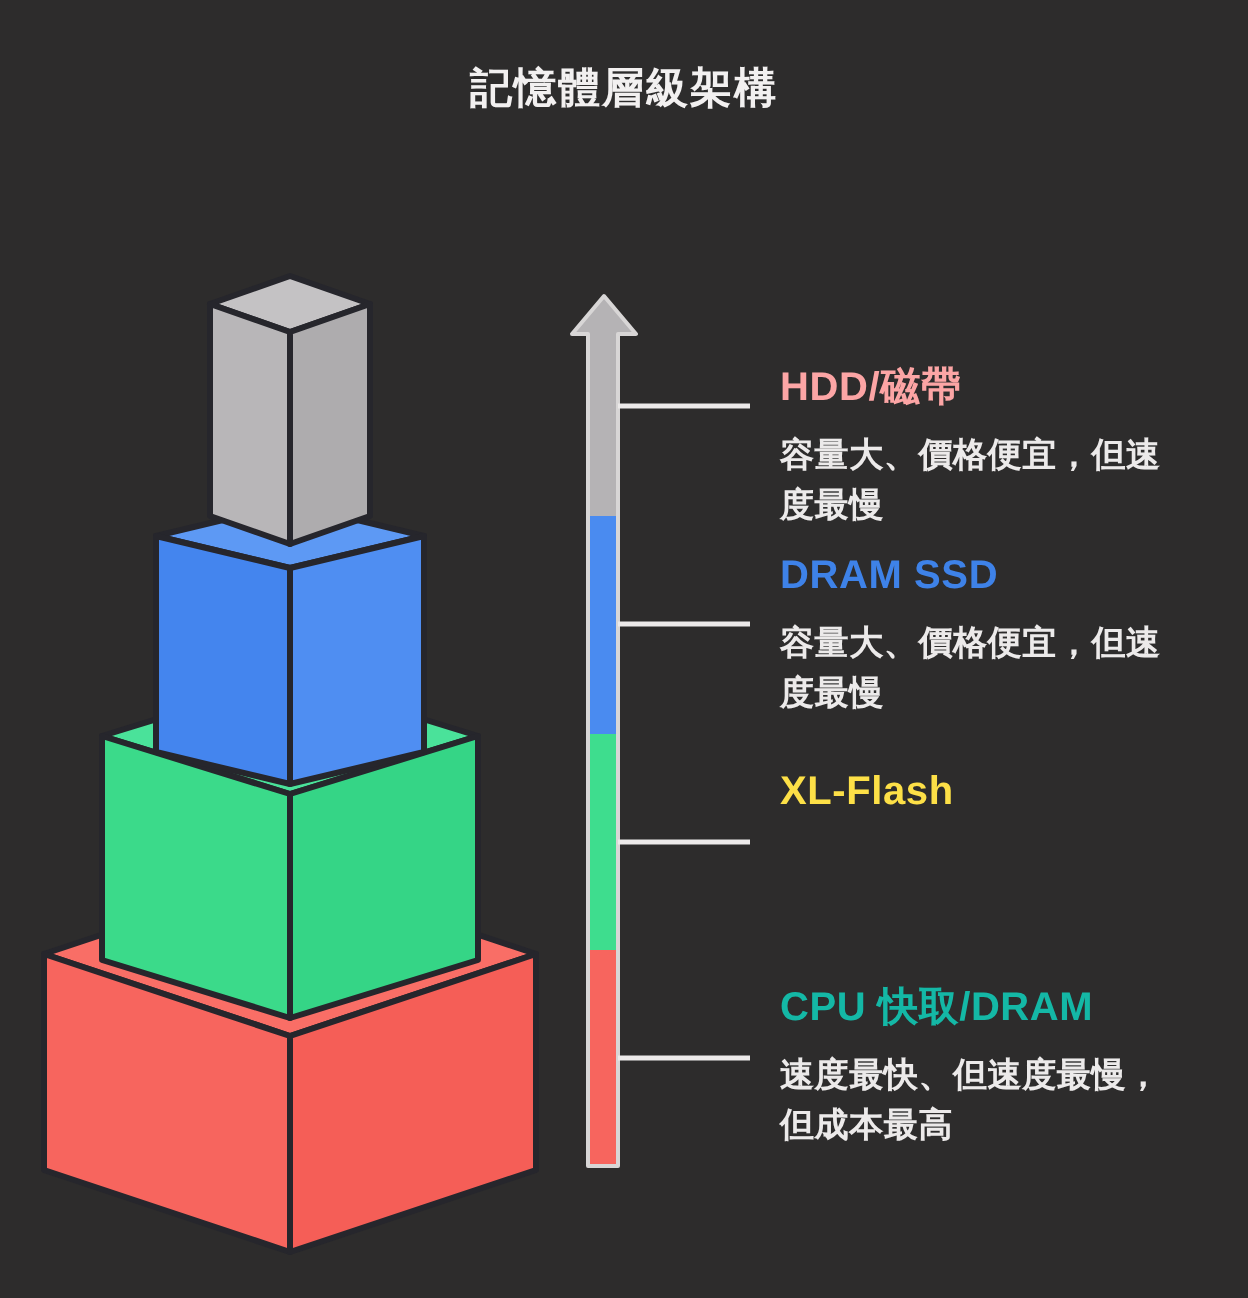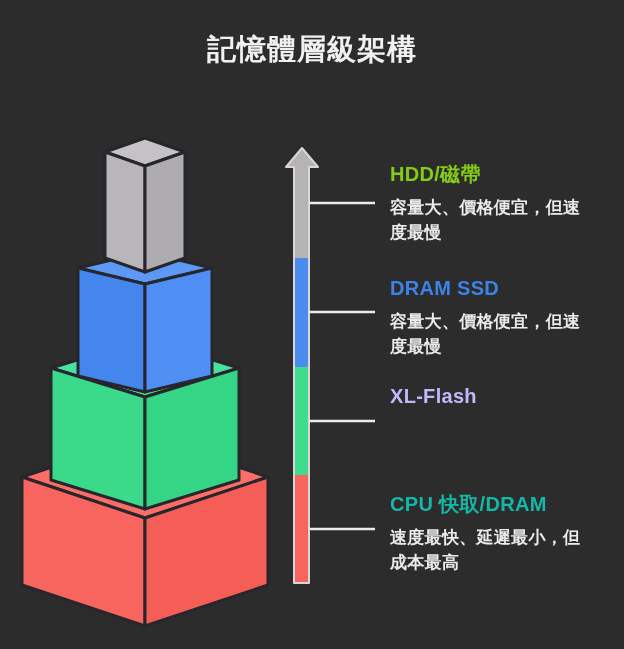--- a/index.html
+++ b/index.html
@@ -6,21 +6,21 @@
   .canvas{
     position:relative;
     width:624px;height:649px;
     background:#2d2c2c;
     overflow:hidden;
     font-family:"Liberation Sans","DejaVu Sans",sans-serif;
   }
   .title{
     position:absolute;top:30px;left:0;width:100%;
     text-align:center;
-    font-size:29px;font-weight:800;letter-spacing:1px;
+    font-size:21px;font-weight:800;letter-spacing:1px;
     color:#f2f0f0;margin:0;
   }
   .pyramid-svg{position:absolute;left:10px;top:130px;}
   .arrow-svg{position:absolute;left:280px;top:140px;}
   .face{stroke:#26262c;stroke-width:3;stroke-linejoin:round;}
   .arrow-outline{fill:none;stroke:#d8d6d6;stroke-width:2;stroke-linejoin:round;}
   .tick{stroke-width:2.5;}
   .label-section{
     position:absolute;left:390px;width:193px;
   }
@@ -73,31 +73,31 @@
     <rect x="14" y="227" width="15" height="108" fill="#3edd8e"></rect>
     <rect x="14" y="335" width="15" height="108" fill="#f7655e"></rect>
     <polygon class="arrow-outline" points="22,8 38,27 29,27 29,443 14,443 14,27 6,27"></polygon>
     <line class="tick" x1="29" y1="63" x2="95" y2="63" stroke="#eceaea"></line>
     <line class="tick" x1="29" y1="172" x2="95" y2="172" stroke="#eceaea"></line>
     <line class="tick" x1="29" y1="281" x2="95" y2="281" stroke="#eceaea"></line>
     <line class="tick" x1="29" y1="389" x2="95" y2="389" stroke="#eceaea"></line>
   </svg>
 
   <div class="label-section" style="top:163px">
-    <div class="label-heading" style="color: #84cc16;">HDD/磁帶</div>
+    <div class="label-heading" style="color: #fca5a5; margin-top: 20px;">HDD/磁帶</div>
     <div class="label-desc">容量大、價格便宜，但速度最慢</div>
   </div>
 
   <div class="label-section" style="top:277px">
     <div class="label-heading" style="color: rgb(62, 130, 232);">DRAM SSD</div>
     <div class="label-desc">容量大、價格便宜，但速度最慢</div>
   </div>
 
   <div class="label-section" style="top:385px">
-    <div class="label-heading" style="color: #c4b5fd;">XL-Flash</div>
+    <div class="label-heading" style="color: #fde047;">XL-Flash</div>
   </div>
 
   <div class="label-section" style="top:493px">
     <div class="label-heading" style="color: #14b8a6;">CPU 快取/DRAM</div>
-    <div class="label-desc">速度最快、延遲最小，但成本最高</div>
+    <div class="label-desc">速度最快、但速度最慢，但成本最高</div>
   </div>
 
 </div>
 
 </body></html>

